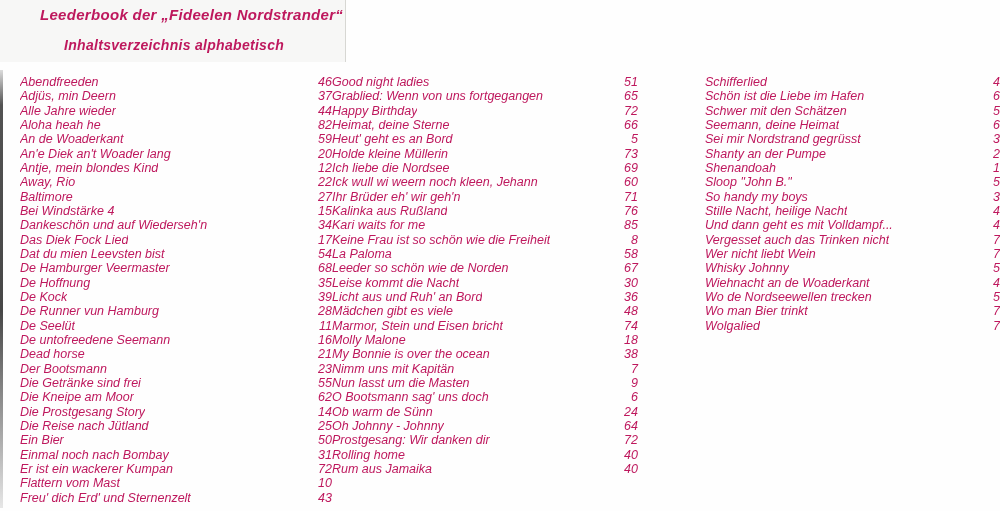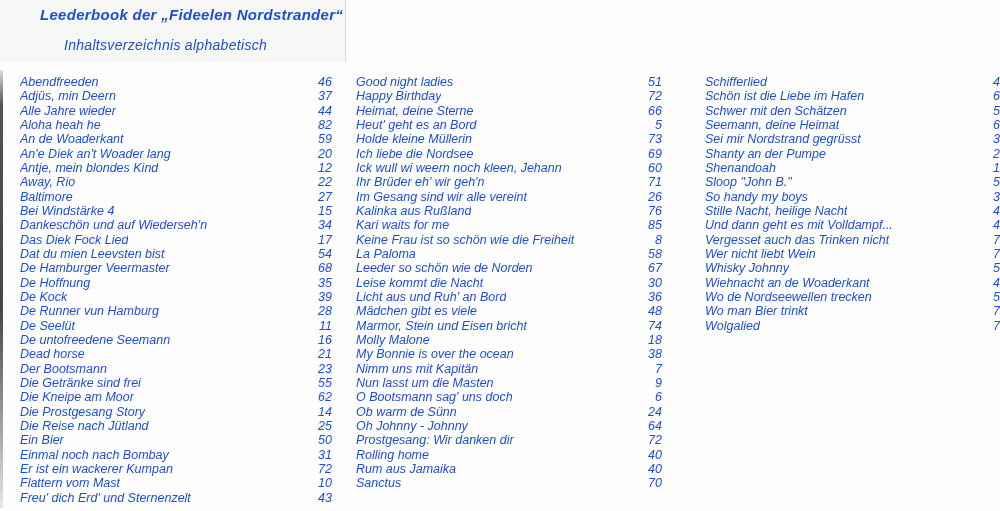--- a/index.html
+++ b/index.html
@@ -3,21 +3,21 @@
 <meta charset="utf-8">
 <style>
   html,body { margin:0; padding:0; background:#e8e8e8; }
   .page {
     position:relative;
     width:1000px; height:511px;
     background:#fefefe;
     overflow:hidden;
     font-family:"Liberation Sans", sans-serif;
     font-style:italic;
-    color:#1d4ed8;
+    color:#be185d;
   }
   
   .scan-shade-topleft {
     position:absolute; left:0; top:0; width:345px; height:62px;
     background:rgba(110,110,100,0.05);
     border-right:1px solid #d7d7d3;
   }
   .scan-edge-left {
     position:absolute; left:0; top:70px; width:3px; height:438px;
     background:linear-gradient(to bottom,
@@ -28,27 +28,27 @@
       rgba(25,25,25,0.1) 100%);
   }
   .doc-title {
     position:absolute; left:40px; top:6px;
     font-size:15px; font-weight:bold;
     letter-spacing:0.3px;
     white-space:nowrap;
   }
   .doc-subtitle {
     position:absolute; left:64px; top:37px;
-    font-size:14px; font-weight:normal;
+    font-size:14px; font-weight:bold;
     letter-spacing:0.3px;
     white-space:nowrap;
   }
   .col { position:absolute; top:75px; }
   .col-1 { left:20px;  width:312px; }
-  .col-2 { left:356px; width:306px; }
+  .col-2 { left:332px; width:306px; }
   .col-3 { left:705px; width:302px; }
   .row {
     display:flex; justify-content:space-between; align-items:baseline;
     height:14.33px; line-height:14.33px;
     font-size:12.5px;
     white-space:nowrap;
   }
   .row .t  { overflow:hidden; }
   .row .num { text-align:right; padding-left:8px; }
 </style>
@@ -183,20 +183,24 @@
         <span class="t">Freu' dich Erd' und Sternenzelt</span>
         <span class="num">43</span>
       </div>
     </div>
   <div class="col col-2">
       <div class="row">
         <span class="t">Good night ladies</span>
         <span class="num">51</span>
       </div>
       <div class="row">
+        <span class="t">Grablied: Wenn von uns fortgegangen</span>
+        <span class="num">65</span>
+      </div>
+      <div class="row">
         <span class="t">Happy Birthday</span>
         <span class="num">72</span>
       </div>
       <div class="row">
         <span class="t">Heimat, deine Sterne</span>
         <span class="num">66</span>
       </div>
       <div class="row">
         <span class="t">Heut' geht es an Bord</span>
         <span class="num">5</span>
@@ -211,24 +215,20 @@
       </div>
       <div class="row">
         <span class="t">Ick wull wi weern noch kleen, Jehann</span>
         <span class="num">60</span>
       </div>
       <div class="row">
         <span class="t">Ihr Brüder eh' wir geh'n</span>
         <span class="num">71</span>
       </div>
       <div class="row">
-        <span class="t">Im Gesang sind wir alle vereint</span>
-        <span class="num">26</span>
-      </div>
-      <div class="row">
         <span class="t">Kalinka aus Rußland</span>
         <span class="num">76</span>
       </div>
       <div class="row">
         <span class="t">Kari waits for me</span>
         <span class="num">85</span>
       </div>
       <div class="row">
         <span class="t">Keine Frau ist so schön wie die Freiheit</span>
         <span class="num">8</span>
@@ -289,24 +289,20 @@
         <span class="t">Prostgesang: Wir danken dir</span>
         <span class="num">72</span>
       </div>
       <div class="row">
         <span class="t">Rolling home</span>
         <span class="num">40</span>
       </div>
       <div class="row">
         <span class="t">Rum aus Jamaika</span>
         <span class="num">40</span>
-      </div>
-      <div class="row">
-        <span class="t">Sanctus</span>
-        <span class="num">70</span>
       </div>
     </div>
   <div class="col col-3">
       <div class="row">
         <span class="t">Schifferlied</span>
         <span class="num">49</span>
       </div>
       <div class="row">
         <span class="t">Schön ist die Liebe im Hafen</span>
         <span class="num">61</span>

